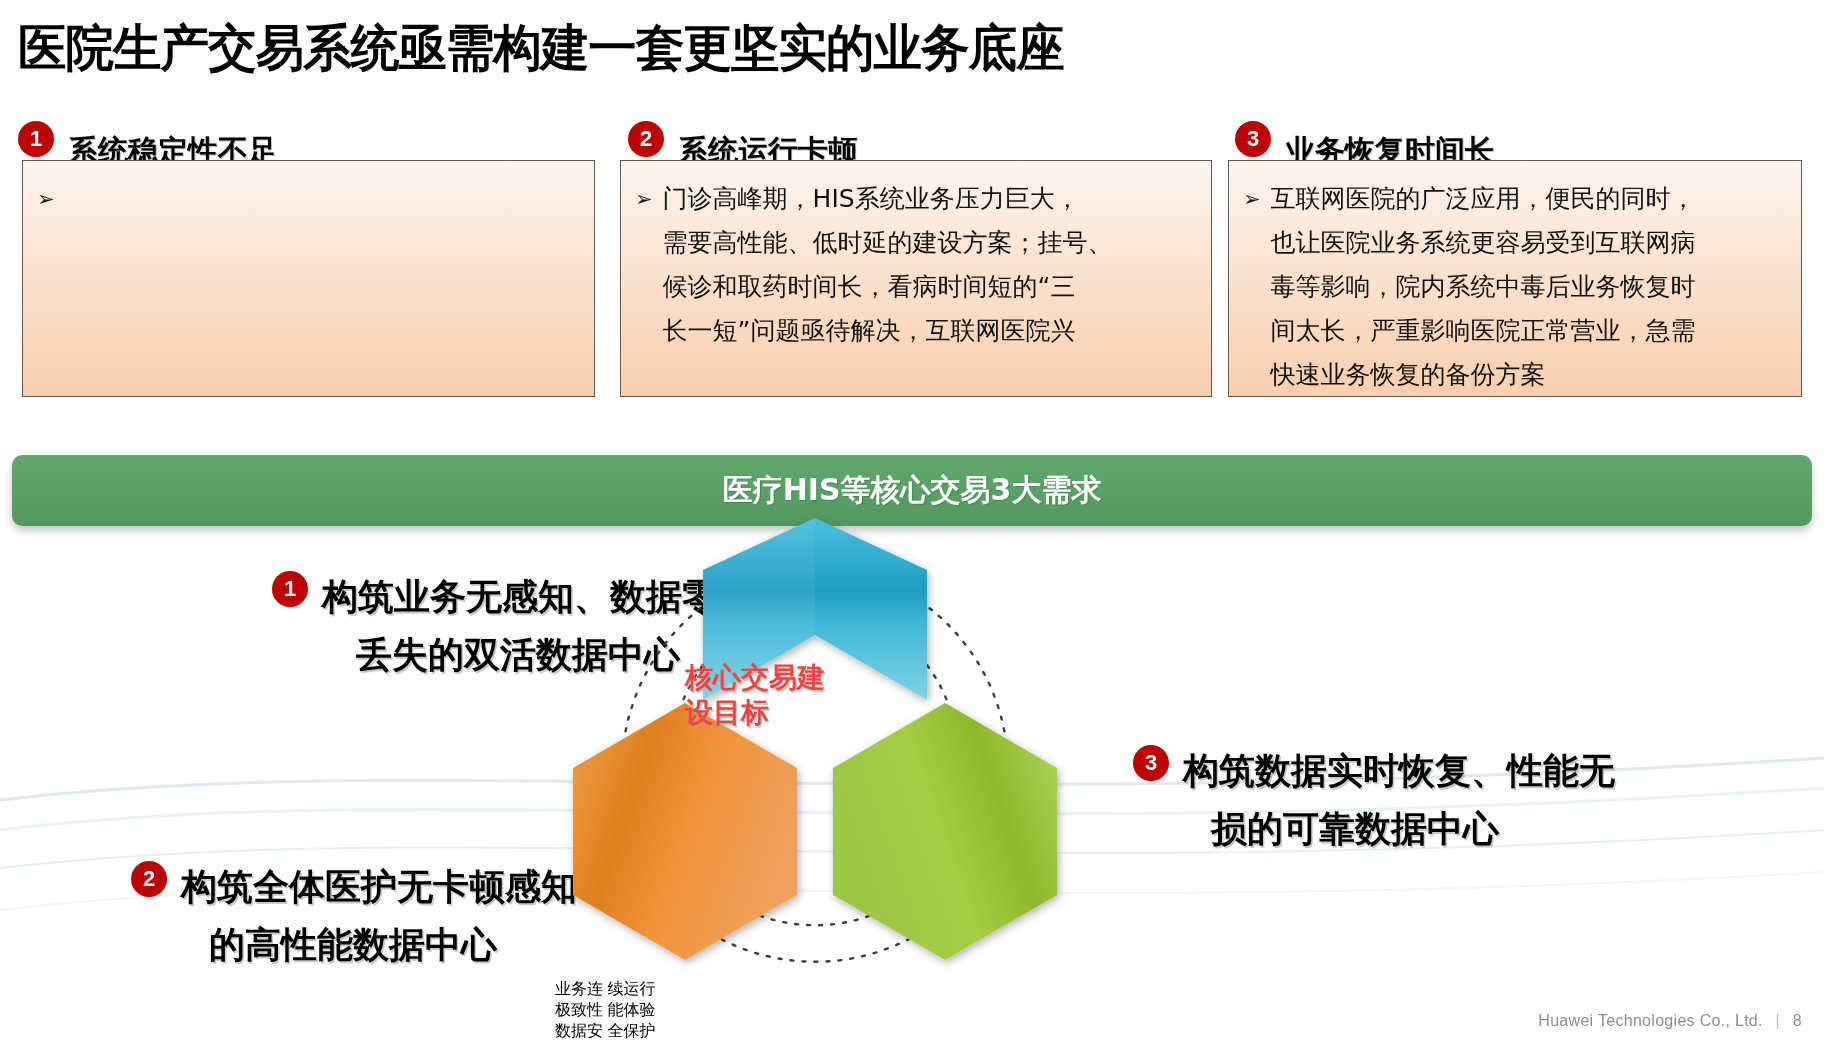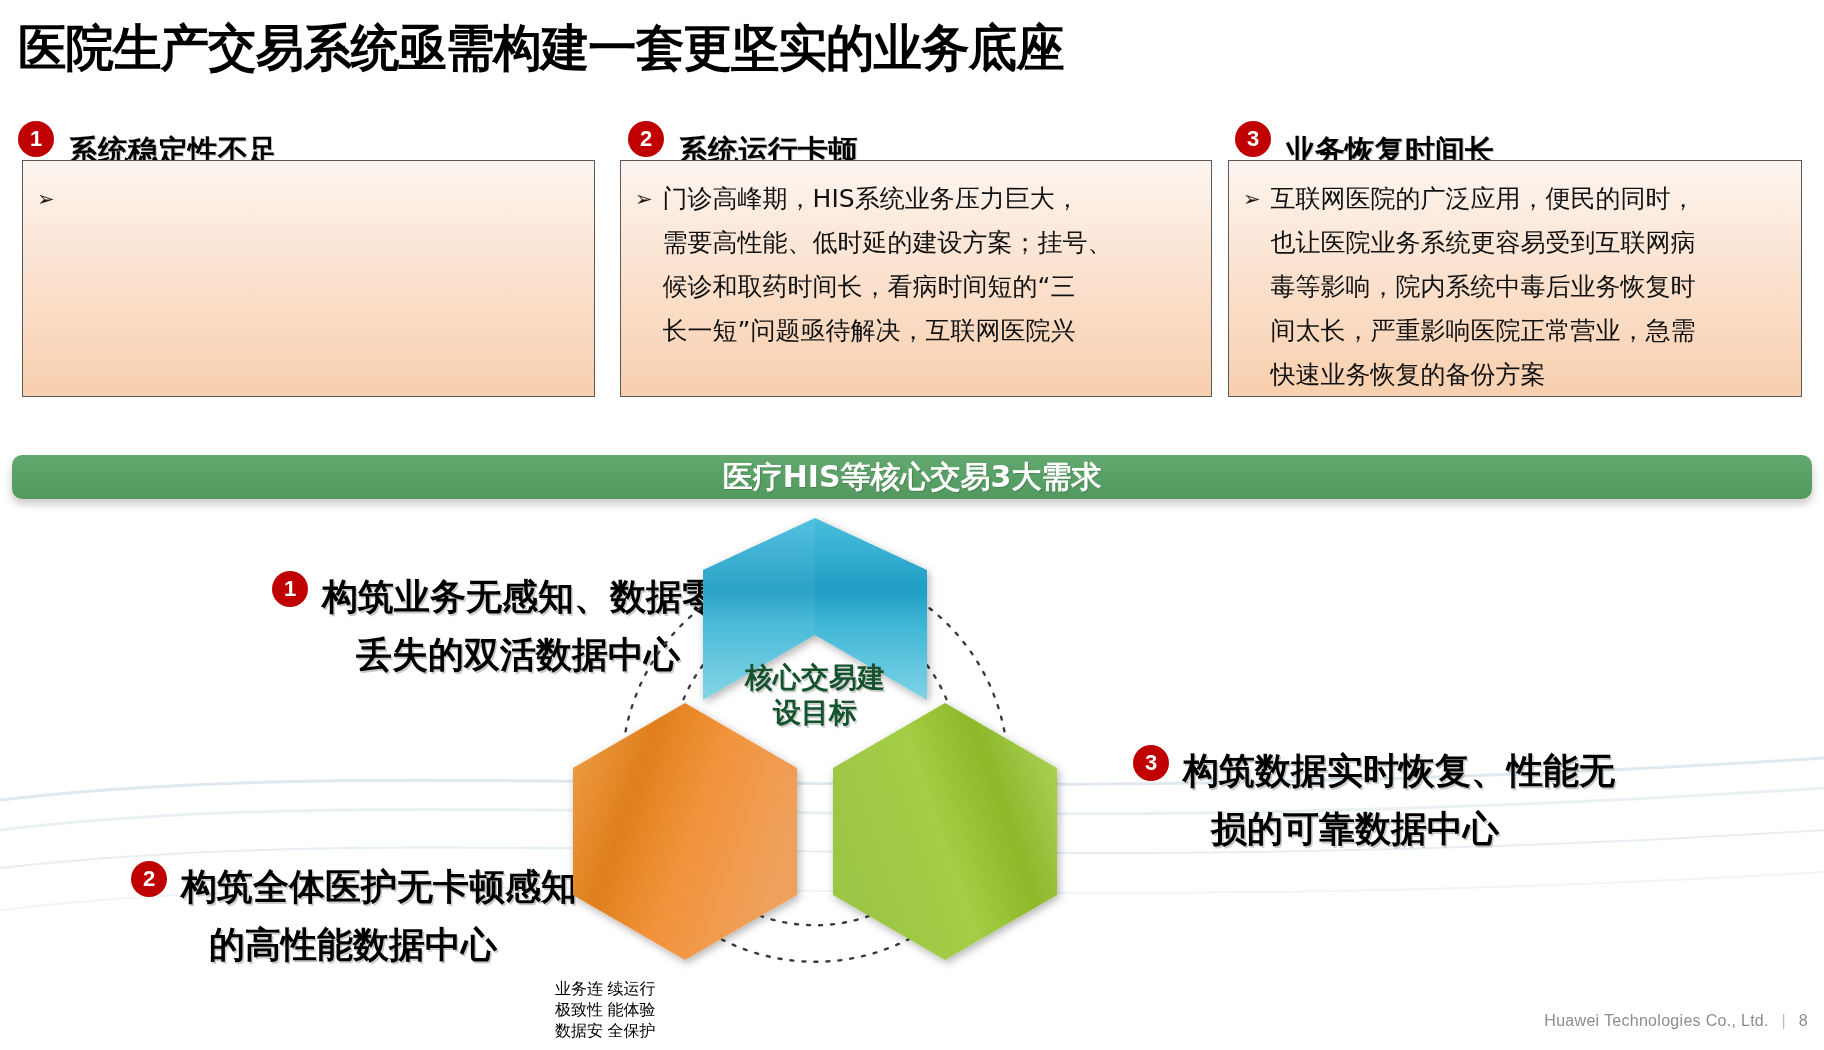--- a/index.html
+++ b/index.html
@@ -53,21 +53,21 @@
     font-family:"DejaVu Sans",sans-serif;
   }
   .btext{
     font-size:25px;line-height:44px;color:#111;
     font-family:"DejaVu Sans","Liberation Sans",sans-serif;
     letter-spacing:0px;
   }
 
   
   .banner{
-    position:absolute;left:12px;top:455px;width:1800px;height:44px;
+    position:absolute;left:12px;top:455px;width:1800px;height:71px;
     background:linear-gradient(180deg,#63a96f 0%,#59a066 55%,#53995f 100%);
     border-radius:10px;
     display:flex;align-items:center;justify-content:center;
     box-shadow:0 5px 9px rgba(0,0,0,.22);
   }
   .banner .btxt{
     color:#fff;font-size:30px;font-weight:bold;
     font-family:"DejaVu Sans","Liberation Sans",sans-serif;
     letter-spacing:0px;
     text-shadow:1px 1px 1px rgba(0,0,0,.18);
@@ -82,29 +82,29 @@
   .callout .ctxt{
     font-size:36px;font-weight:bold;color:#000;line-height:1.62;
     font-family:"DejaVu Sans","Liberation Sans",sans-serif;
     text-shadow:1.5px 1.5px 0 rgba(150,150,150,.5);
   }
 
   
   .hexwrap{position:absolute;left:555px;top:505px;width:520px;height:470px;}
   .centerlbl{
     position:absolute;left:130px;top:155px;width:260px;
-    text-align:center;font-size:28px;font-weight:bold;color:#14532d;
+    font-size:28px;font-weight:bold;color:#ef4444;
     line-height:1.25;
     font-family:"DejaVu Sans","Liberation Sans",sans-serif;
     text-shadow:1.5px 1.5px 0 rgba(170,170,170,.55);
   }
 
   
   .footer{
-    position:absolute;right:16px;bottom:20px;
+    position:absolute;right:22px;bottom:20px;
     font-size:16px;color:#8d8d8d;letter-spacing:.3px;
     font-family:"Liberation Sans","DejaVu Sans",sans-serif;
     margin-top:40px;
   }
   .footer .sep{margin:0 8px;color:#bdbdbd;}
 </style>
 </head>
 <body>
 
 <div class="slide">

